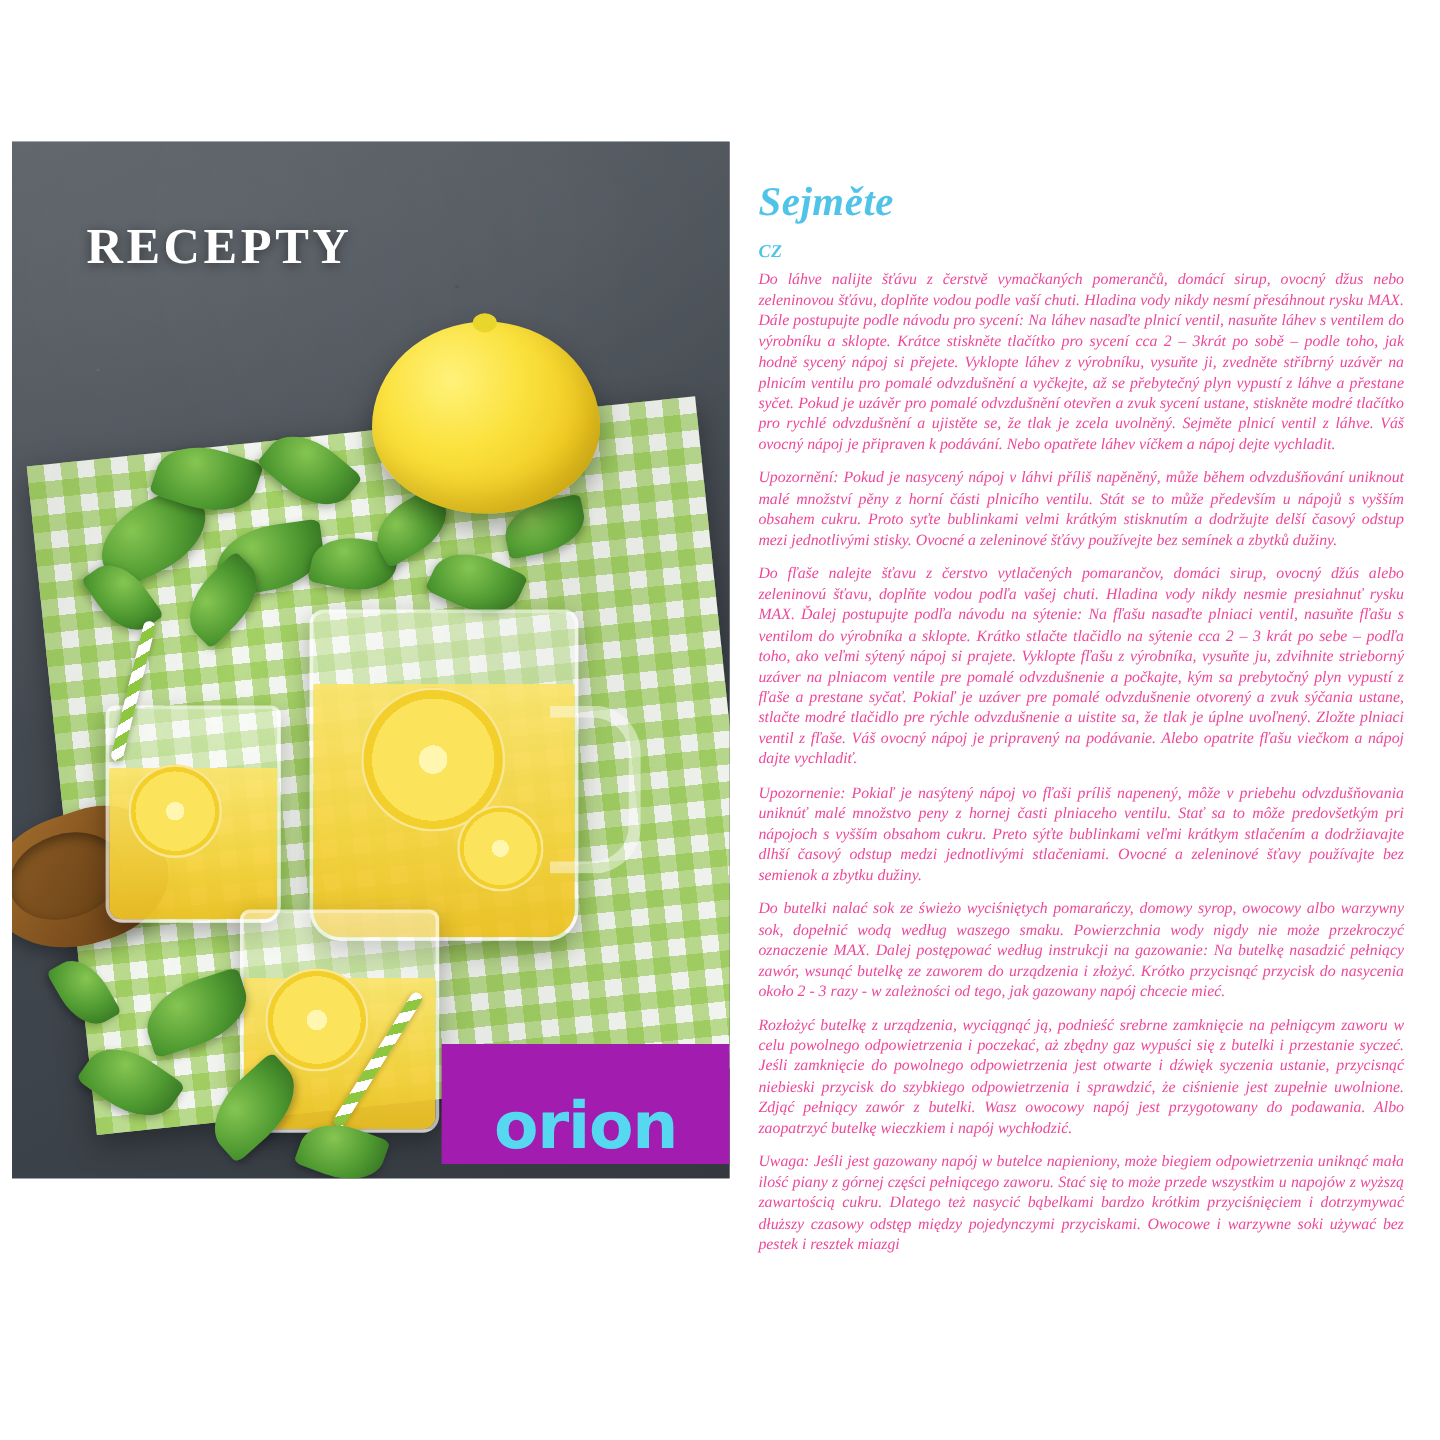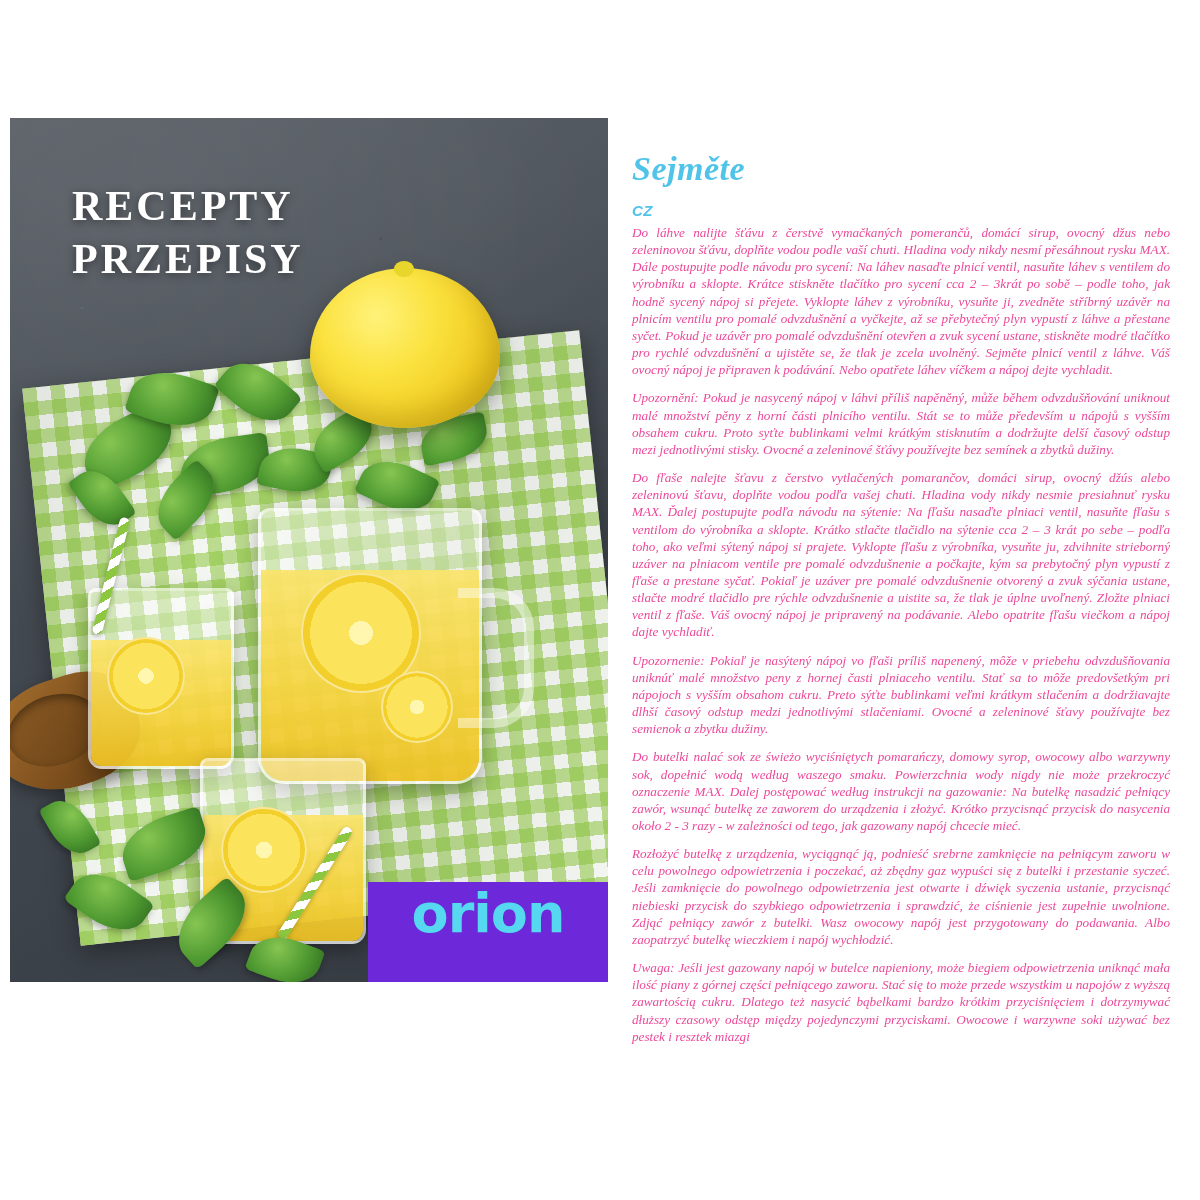--- a/index.html
+++ b/index.html
@@ -157,26 +157,26 @@
     font-weight: 700;
     line-height: 1.25;
     letter-spacing: 3px;
     text-shadow: 0 2px 10px rgba(0,0,0,0.45);
   }
   .recipes-title div { white-space: nowrap; }
 
   .brand-badge {
     position: absolute;
     right: 0px;
-    bottom: 0px;
+    bottom: 12px;
     width: 240px;
     height: 100px;
-    background: #6d28d9;
+    background: #a21caf;
     display: flex;
-    align-items: flex-start;
+    align-items: flex-end;
     justify-content: center;
   }
   .brand-badge span {
     color: #55d8f0;
     font-family: "DejaVu Sans", sans-serif;
     font-size: 54px;
     font-weight: 700;
     letter-spacing: -1px;
   }
 
@@ -191,21 +191,21 @@
     color: #4fc3e8;
     font-family: "Liberation Serif", serif;
     font-style: italic;
     font-weight: 700;
     font-size: 34px;
     margin: 0 0 14px 0;
     letter-spacing: .5px;
   }
   .lang {
     color: #4fc3e8;
-    font-family: Liberation Sans, sans-serif;
+    font-family: Liberation Serif, serif;
     font-style: italic;
     font-weight: 700;
     font-size: 15px;
     margin: 18px 0 5px 0;
     letter-spacing: .5px;
   }
   .lang.first { margin-top: 2px; }
   p.body {
     margin: 0 0 11px 0;
     font-family: "Liberation Serif", serif;
@@ -268,21 +268,20 @@
 
     <div class="mint" style="left:110px; top:700px; width:88px; height:52px; transform:rotate(-18deg);"></div>
     <div class="mint" style="left:60px; top:760px; width:78px; height:48px; transform:rotate(35deg);"></div>
     <div class="mint" style="left:160px; top:780px; width:84px; height:50px; transform:rotate(-42deg);"></div>
     <div class="mint" style="left:240px; top:820px; width:70px; height:44px; transform:rotate(20deg);"></div>
     <div class="mint" style="left:420px; top:800px; width:56px; height:36px; transform:rotate(-20deg);"></div>
     <div class="mint" style="left:30px; top:690px; width:60px; height:38px; transform:rotate(60deg);"></div>
 
     <div class="recipes-title">
       <div>RECEPTY</div>
-      <div>PRZEPISY</div>
     </div>
 
     <div class="brand-badge">
       <span>orion</span>
     </div>
   </div>
 
   <div class="content">
     <h1 class="doc-title">Sejměte</h1>
 

